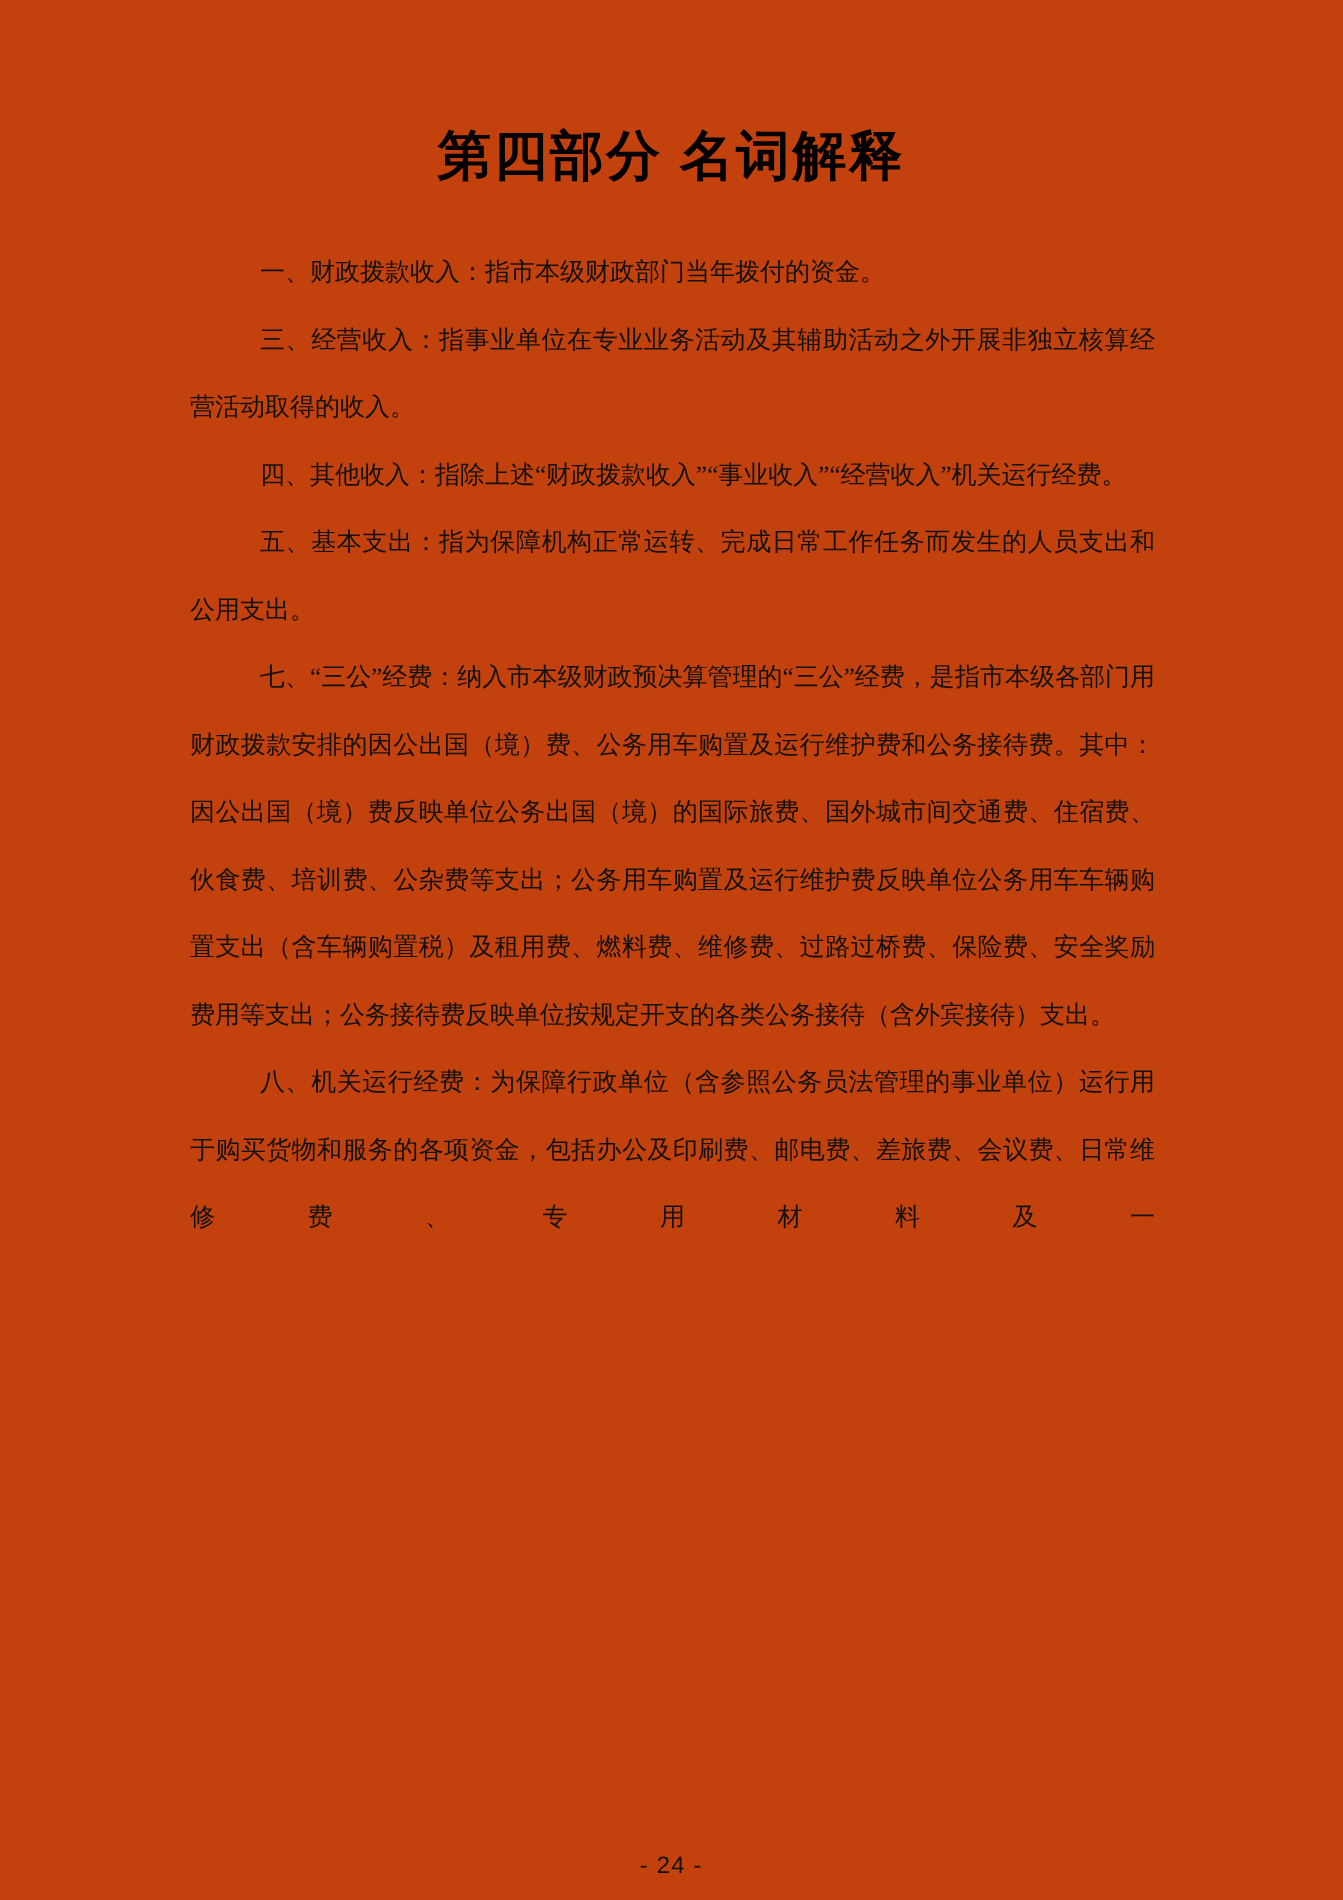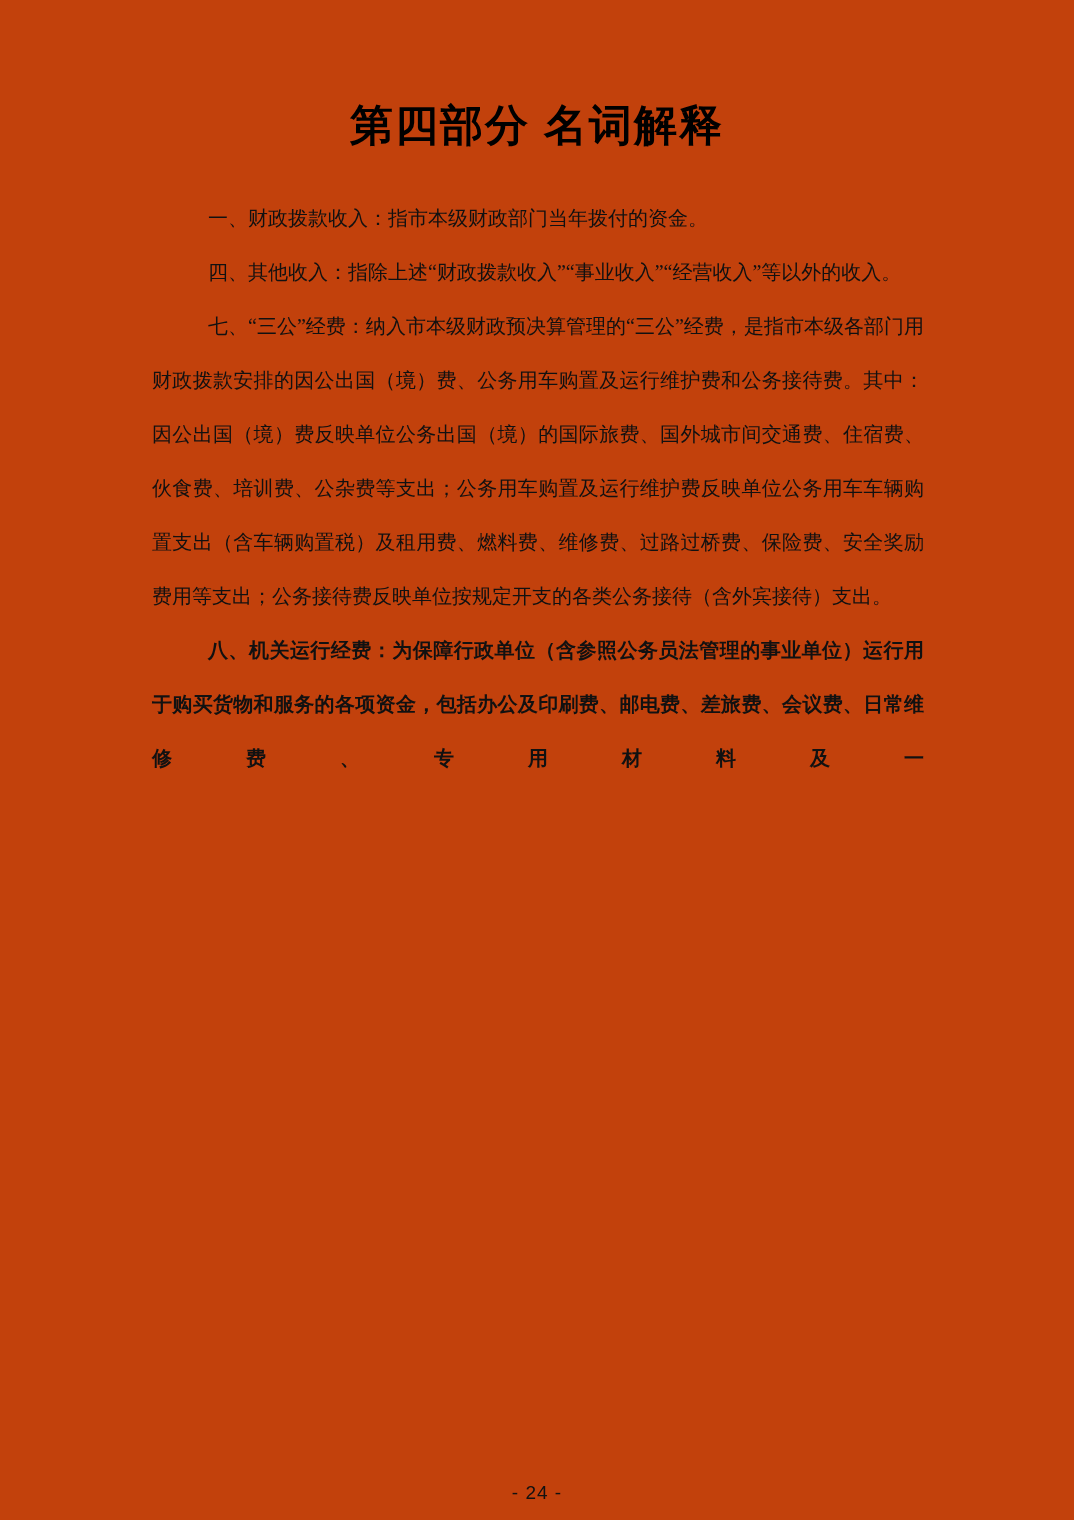--- a/index.html
+++ b/index.html
@@ -37,21 +37,20 @@
   }
   .content p {
     margin: 0;
     padding: 0;
     text-indent: 56px; 
     word-break: break-all;
   }
   
   .content p.continued {
     text-align-last: justify;
-    font-weight: bold;
   }
   .page-number {
     position: absolute;
     left: 0;
     bottom: 16px;
     width: 100%;
     text-align: center;
     font-family: "Liberation Sans", "DejaVu Sans", sans-serif;
     font-size: 19px;
     color: #111111;
@@ -60,20 +59,22 @@
 </style>
 </head>
 <body>
 
 <div class="page">
 
   <h1 class="doc-title">第四部分 名词解释</h1>
 
   <div class="content">
     <p>一、财政拨款收入：指市本级财政部门当年拨付的资金。</p>
-    <p>四、其他收入：指除上述“财政拨款收入”“事业收入”“经营收入”等以外的收入。</p>
+    <p>三、经营收入：指事业单位在专业业务活动及其辅助活动之外开展非独立核算经营活动取得的收入。</p>
+    <p>四、其他收入：指除上述“财政拨款收入”“事业收入”“经营收入”机关运行经费。</p>
+    <p>五、基本支出：指为保障机构正常运转、完成日常工作任务而发生的人员支出和公用支出。</p>
     <p>七、“三公”经费：纳入市本级财政预决算管理的“三公”经费，是指市本级各部门用财政拨款安排的因公出国（境）费、公务用车购置及运行维护费和公务接待费。其中：因公出国（境）费反映单位公务出国（境）的国际旅费、国外城市间交通费、住宿费、伙食费、培训费、公杂费等支出；公务用车购置及运行维护费反映单位公务用车车辆购置支出（含车辆购置税）及租用费、燃料费、维修费、过路过桥费、保险费、安全奖励费用等支出；公务接待费反映单位按规定开支的各类公务接待（含外宾接待）支出。</p>
     <p class="continued">八、机关运行经费：为保障行政单位（含参照公务员法管理的事业单位）运行用于购买货物和服务的各项资金，包括办公及印刷费、邮电费、差旅费、会议费、日常维修费、专用材料及一</p>
   </div>
 
   <div class="page-number">- 24 -</div>
 
 </div>
 
 </body></html>

